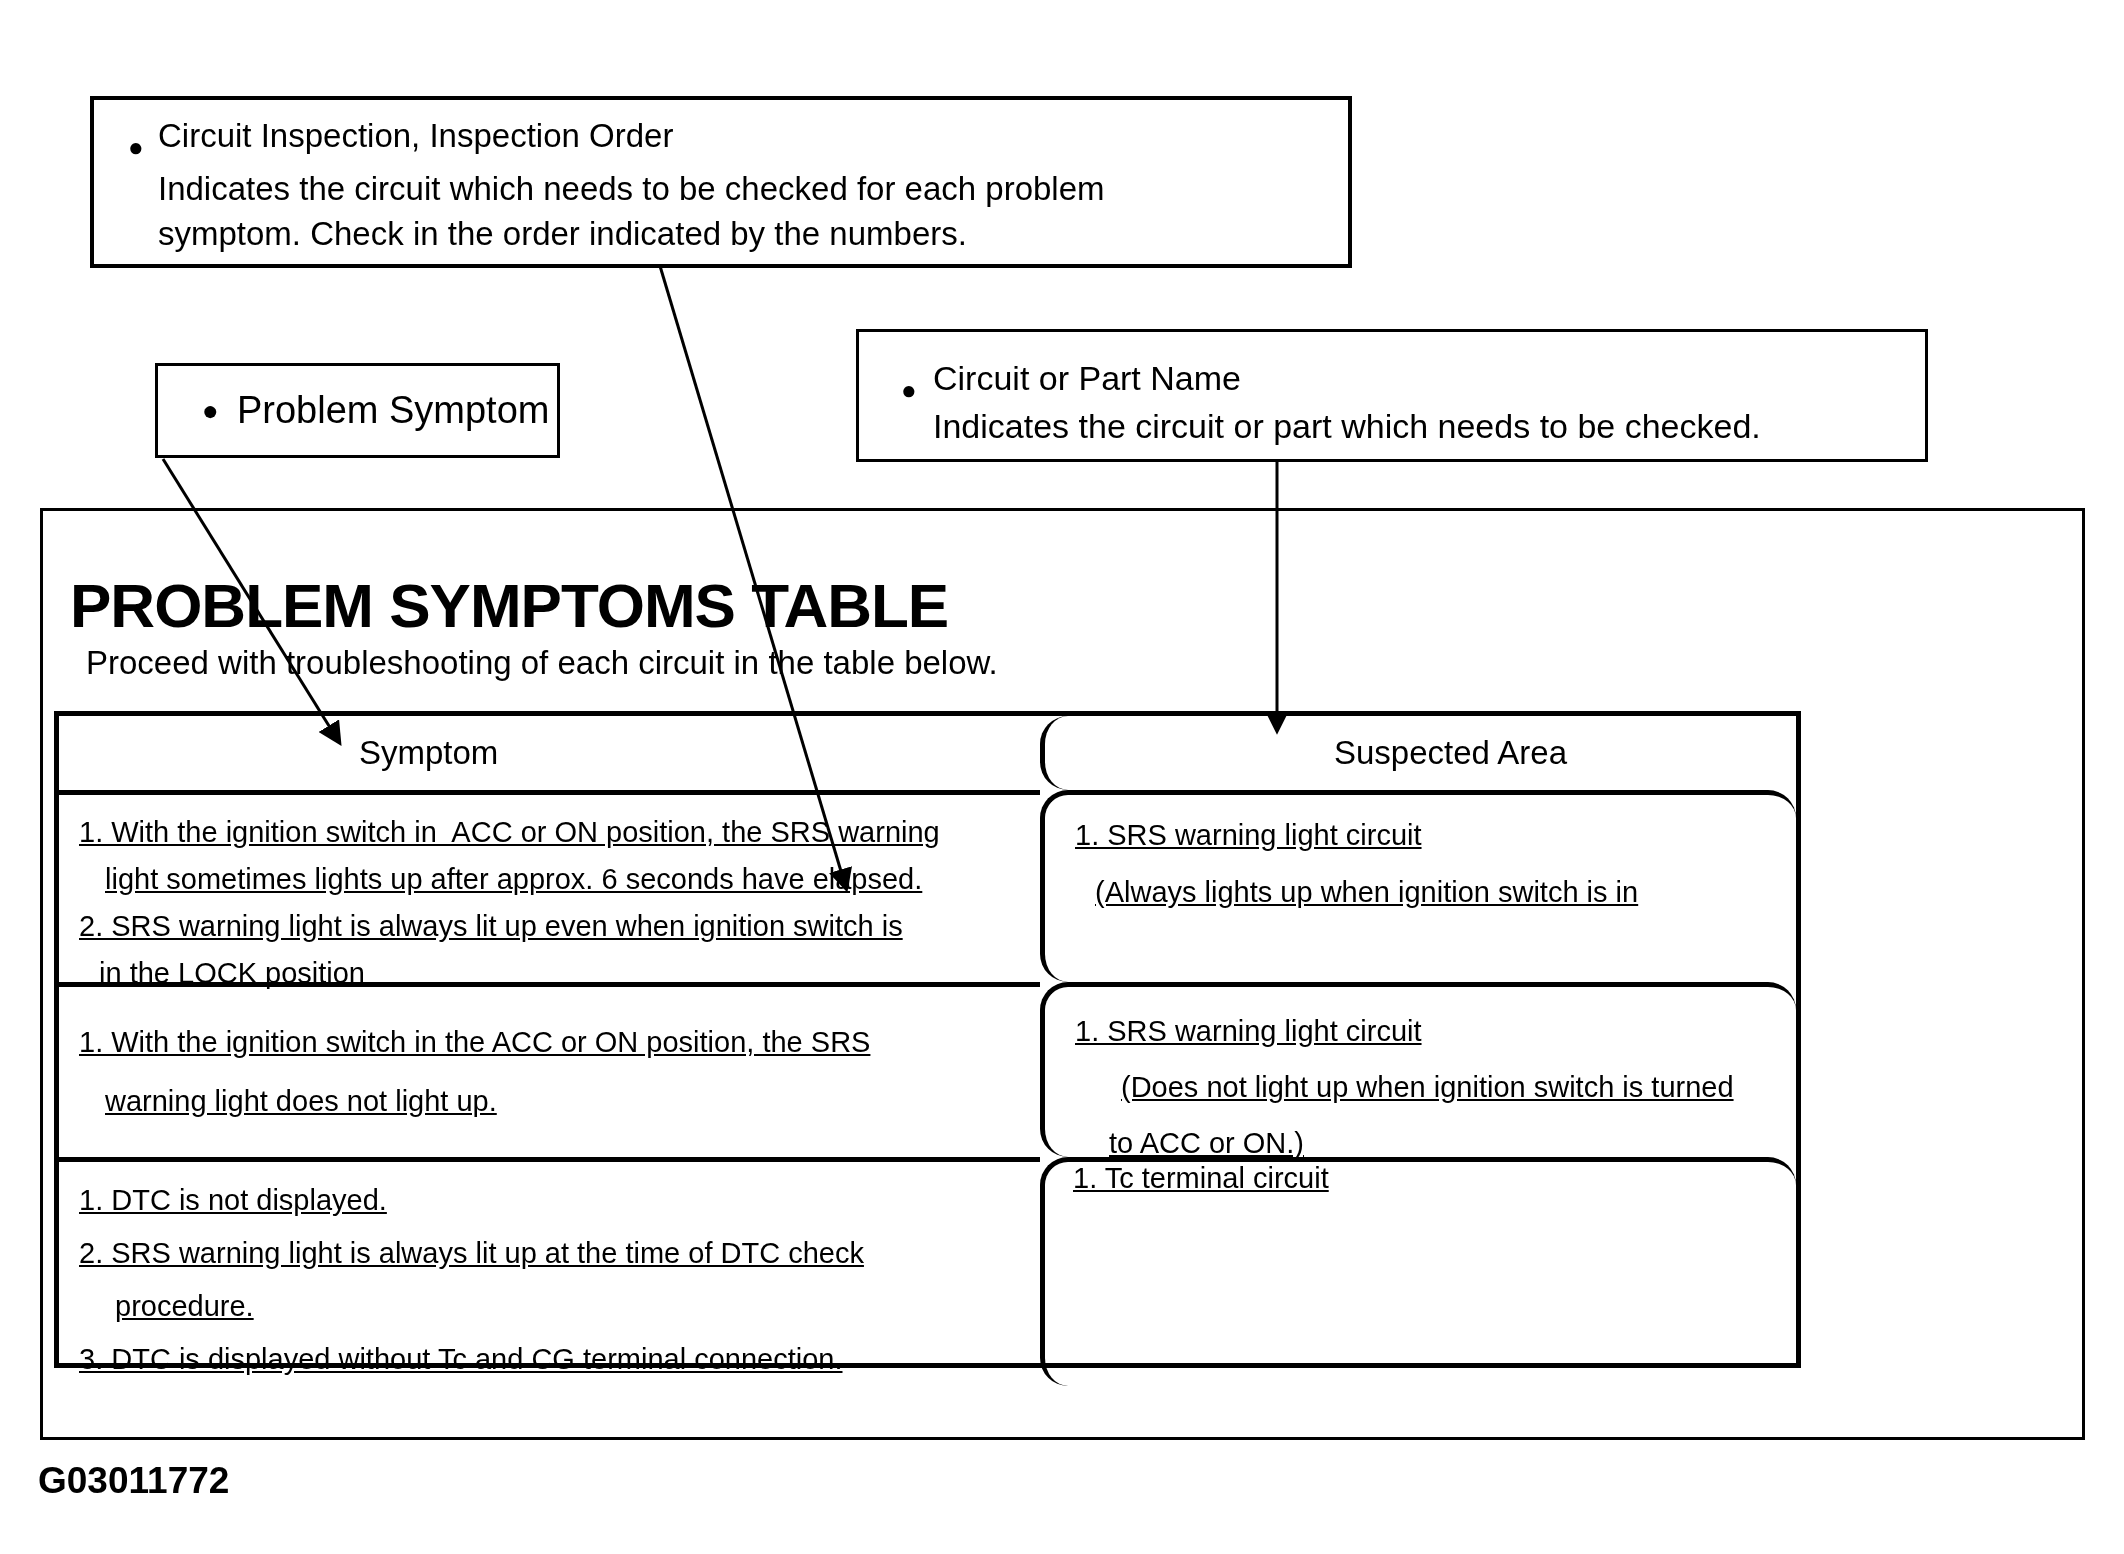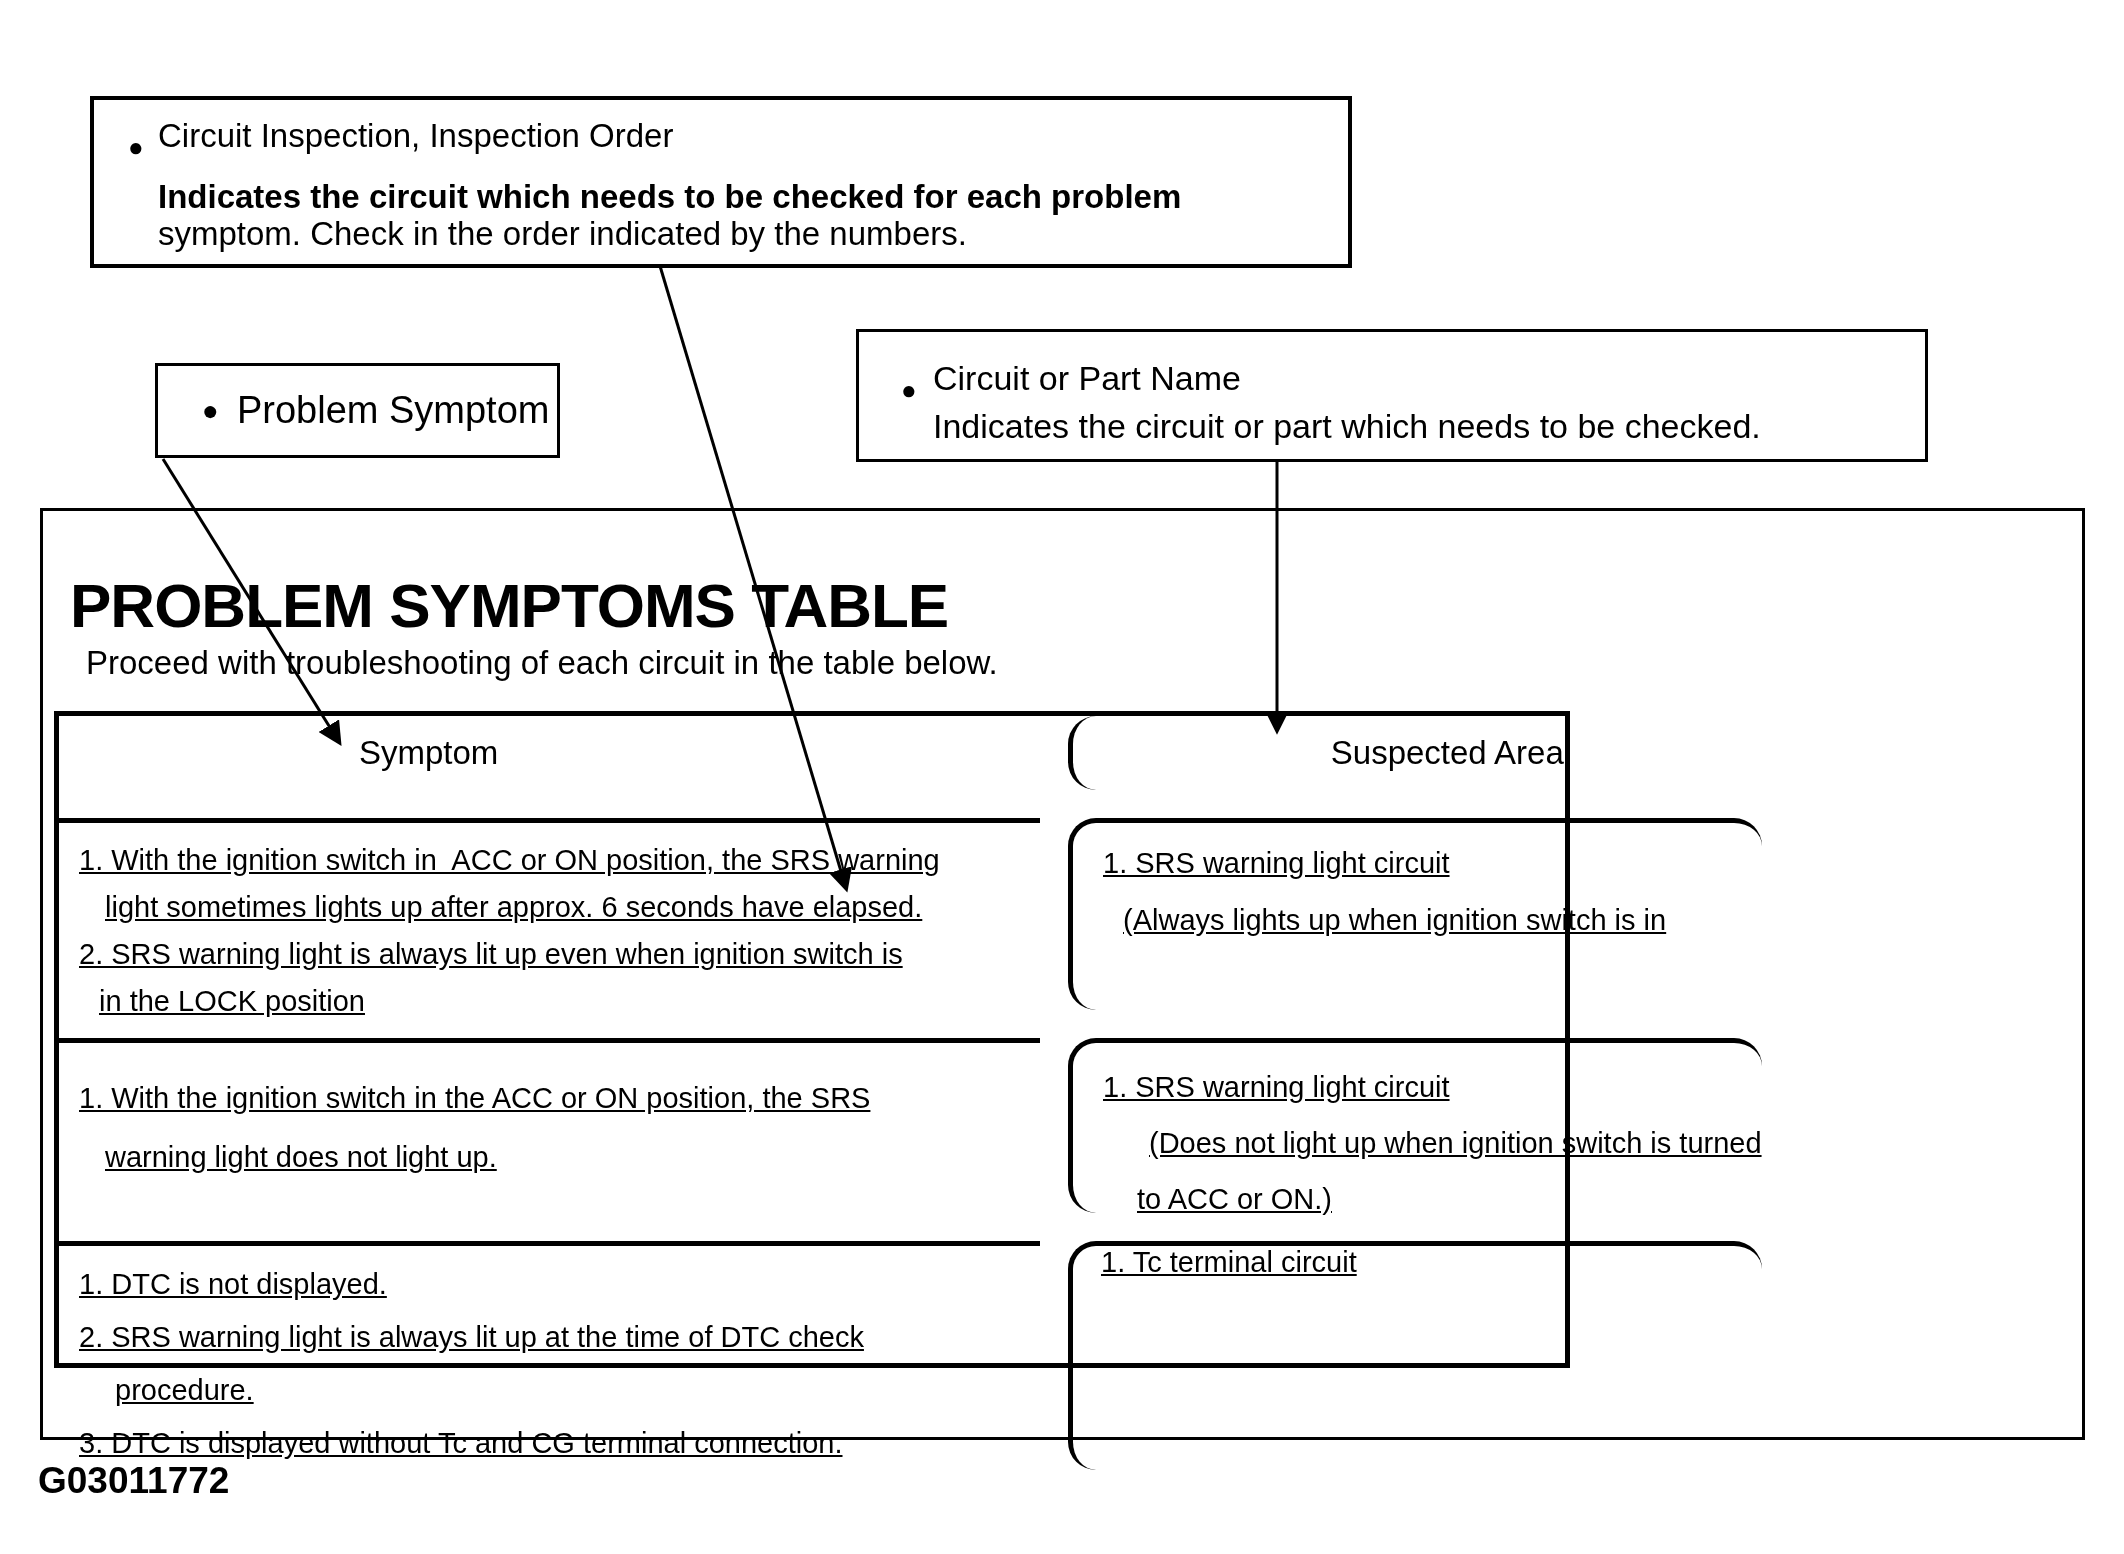--- a/index.html
+++ b/index.html
@@ -14,21 +14,21 @@
   .line{white-space:pre;}
 
   
   .top-box{
     position:absolute;left:90px;top:96px;width:1262px;height:172px;
     border:4px solid #000;box-sizing:border-box;
     font-size:33px;line-height:49px;
   }
   .top-box .bullet{position:absolute;left:34px;top:23px;font-size:26px;}
   .top-box .t1{position:absolute;left:64px;top:11px;}
-  .top-box .t2{position:absolute;left:64px;top:72px;font-weight:bold;}
+  .top-box .t2{position:absolute;left:64px;top:64px;}
   .top-box .t3{position:absolute;left:64px;top:109px;}
 
   
   .problem-box{
     position:absolute;left:155px;top:363px;width:405px;height:95px;
     border:3px solid #000;box-sizing:border-box;
     display:flex;align-items:center;
     font-size:38px;
   }
   .problem-box .bullet{font-size:28px;margin-left:44px;}
@@ -53,27 +53,26 @@
     position:absolute;left:70px;top:570px;
     font-size:62px;font-weight:bold;letter-spacing:-1px;
   }
   .panel-subtitle{
     position:absolute;left:86px;top:644px;
     font-size:33px;
   }
 
   
   .ptable{
-    position:absolute;left:54px;top:711px;width:1516px;height:657px;
+    position:absolute;left:54px;top:711px;width:1747px;height:657px;
     border:5px solid #000;box-sizing:border-box;
     display:grid;
     grid-template-columns:981px 1fr;
     grid-template-rows:74px 192px 175px auto;
     font-size:29px;
-    gap:28px;
   }
   .cell{box-sizing:border-box;}
   .col-r{border-left:5px solid #000;border-radius:28px;}
   .row-b{border-top:5px solid #000;text-decoration:underline;}
   .hdr-l{display:flex;align-items:center;padding-left:300px;font-size:33px;}
   .hdr-r{display:flex;align-items:center;justify-content:center;padding-left:60px;font-size:33px;}
   .c-r1l{padding:14px 0 0 20px;line-height:47px;}
   .c-r1r{padding:12px 0 0 30px;line-height:57px;}
   .c-r2l{padding:26px 0 0 20px;line-height:59px;}
   .c-r2r{padding:16px 0 0 30px;line-height:56px;}

